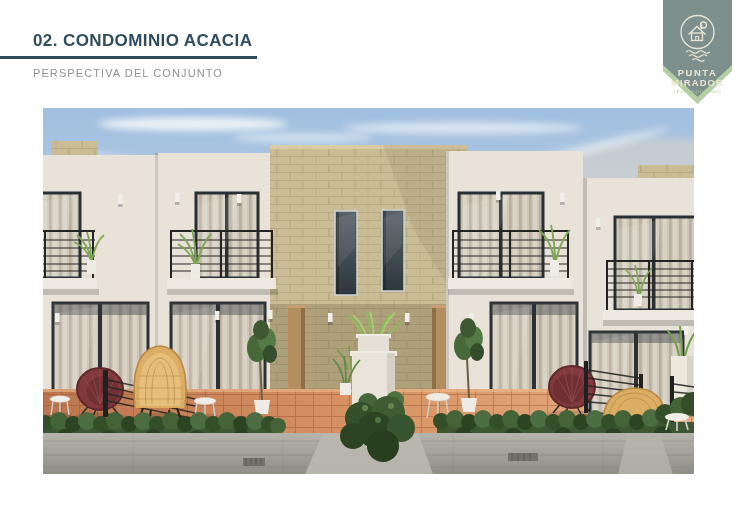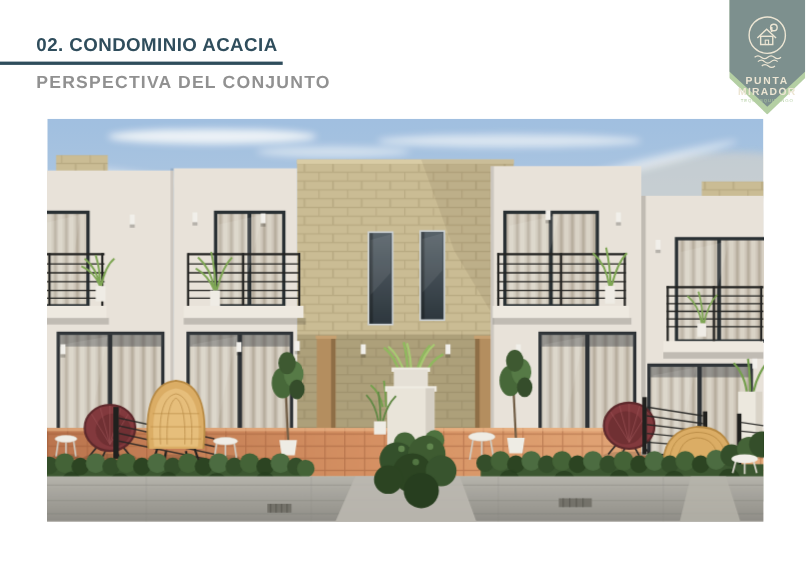--- a/index.html
+++ b/index.html
@@ -2,21 +2,21 @@
 <html><head>
 <meta charset="utf-8">
 <style>
   html,body{margin:0;padding:0;background:#ffffff;}
   body{width:735px;height:511px;position:relative;overflow:hidden;
        font-family:"Liberation Sans", sans-serif;}
   .slide{position:absolute;inset:0;background:#ffffff;}
   .title{position:absolute;left:33px;top:31px;font-size:17px;font-weight:700;
          color:#2f4d5c;letter-spacing:.4px;white-space:nowrap;text-align:center;}
   .rule{position:absolute;left:0;top:56px;width:257px;height:3px;background:#2f4d5c;}
-  .subtitle{position:absolute;left:33px;top:67px;font-size:16px;font-weight:700;
+  .subtitle{position:absolute;left:33px;top:67px;font-size:11px;font-weight:400;
          color:#919191;letter-spacing:1.1px;white-space:nowrap;}
   .logo{position:absolute;left:663px;top:0;width:69px;height:104px;}
   .scene{position:absolute;left:43px;top:108px;width:651px;height:366px;}
   svg text{font-family:"Liberation Sans", sans-serif;}
 </style>
 </head>
 <body>
 
 <div class="slide">
 

